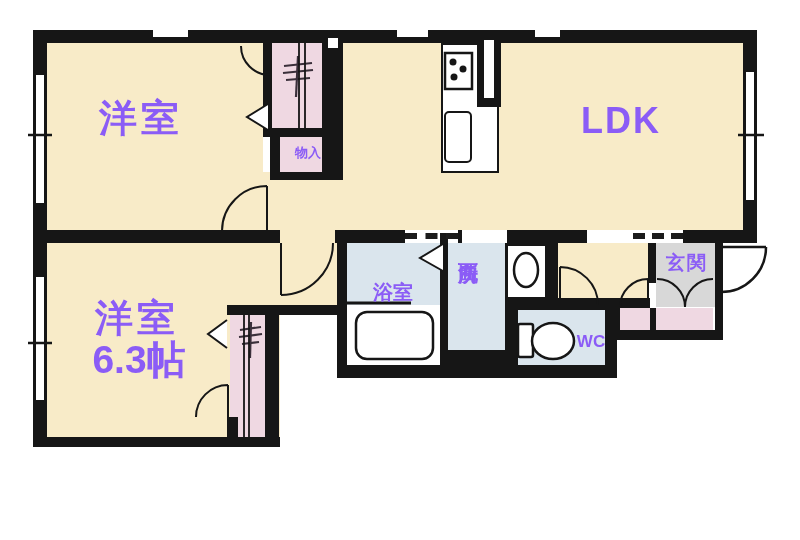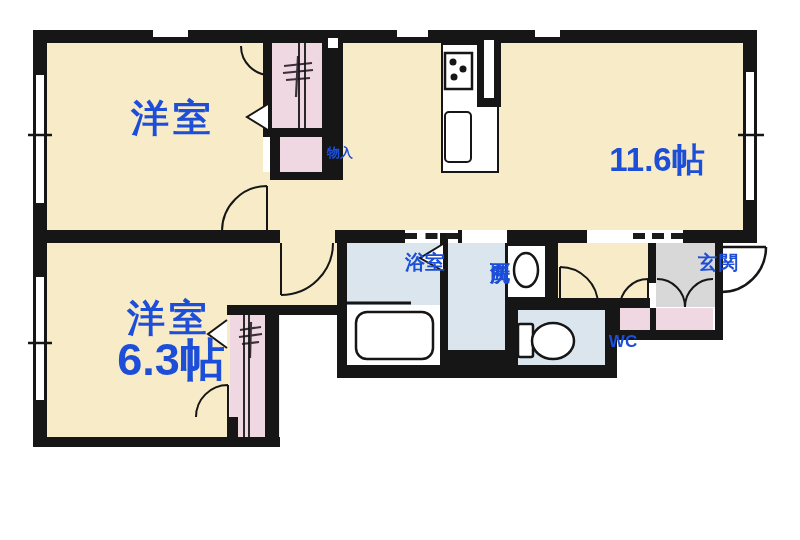--- a/index.html
+++ b/index.html
@@ -7,22 +7,22 @@
          font-family:"Liberation Sans","DejaVu Sans",sans-serif;}
   .abs{position:absolute;}
   .wallc{background:#161616;}
   .floor-cream{background:#F8EBC8;}
   .floor-pink{background:#EFD8E2;}
   .floor-blue{background:#DAE5ED;}
   .floor-gray{background:#D8D8D8;}
   .white{background:#ffffff;}
   .fixture{background:#fff;border:2px solid #161616;box-sizing:border-box;}
   .fixture3{background:#fff;border:3px solid #161616;box-sizing:border-box;}
-  .lbl{position:absolute;color:#1d4ed8;font-weight:bold;white-space:nowrap;
-       transform:translate(-50%,-50%);text-align:center;margin-left:32px;}
+  .lbl{position:absolute;color:#8b5cf6;font-weight:bold;white-space:nowrap;
+       transform:translate(-50%,-50%);text-align:center;}
   .vert{writing-mode:vertical-rl;text-orientation:upright;transform:translate(-50%,0);}
   .dashseg{position:absolute;height:0;border-top:6px dashed #1b1b1b;}
   svg{position:absolute;left:0;top:0;}
 </style>
 </head>
 <body>
 
 <div id="stage">
 
   <div class="abs floor-cream" style="left: 47px; top: 43px; width: 216px; height: 187px; background-color: rgb(248, 235, 200);"></div>
@@ -138,21 +138,21 @@
         <path d="M239 337 L262 334"></path>
         <path d="M242 344 L259 342"></path>
         <path d="M251 322 L250 358"></path>
     </g>
 
     <path d="M299 43 L299 128 M305 43 L305 128" stroke="#161616" stroke-width="1.8" fill="none"></path>
     <path d="M244 315 L244 437 M249 315 L249 437" stroke="#161616" stroke-width="1.8" fill="none"></path>
   </svg>
 
   <div class="lbl" style="left:141px;top:118px;font-size:38px;letter-spacing:4px;">洋室</div>
-  <div class="lbl" style="left:625px;top:160px;font-size:33px;">11.6帖</div>
+  <div class="lbl" style="left:621px;top:121px;font-size:36px;letter-spacing:2px;">LDK</div>
   <div class="lbl" style="left:137px;top:318px;font-size:38px;letter-spacing:4px;">洋室</div>
-  <div class="lbl" style="left:139px;top:360px;font-size:45px;">6.3帖</div>
-  <div class="lbl" style="left:393px;top:262px;font-size:20px;">浴室</div>
+  <div class="lbl" style="left:139px;top:360px;font-size:39px;">6.3帖</div>
+  <div class="lbl" style="left:393px;top:292px;font-size:20px;">浴室</div>
   <div class="lbl vert" style="left:468px;top:248px;font-size:20px;line-height:1.15;">洗面所</div>
   <div class="lbl" style="left:591px;top:342px;font-size:17px;">WC</div>
   <div class="lbl" style="left:687px;top:263px;font-size:19px;letter-spacing:2px;">玄関</div>
   <div class="lbl" style="left:308px;top:153px;font-size:13px;">物入</div>
 </div>
 
 </body></html>

